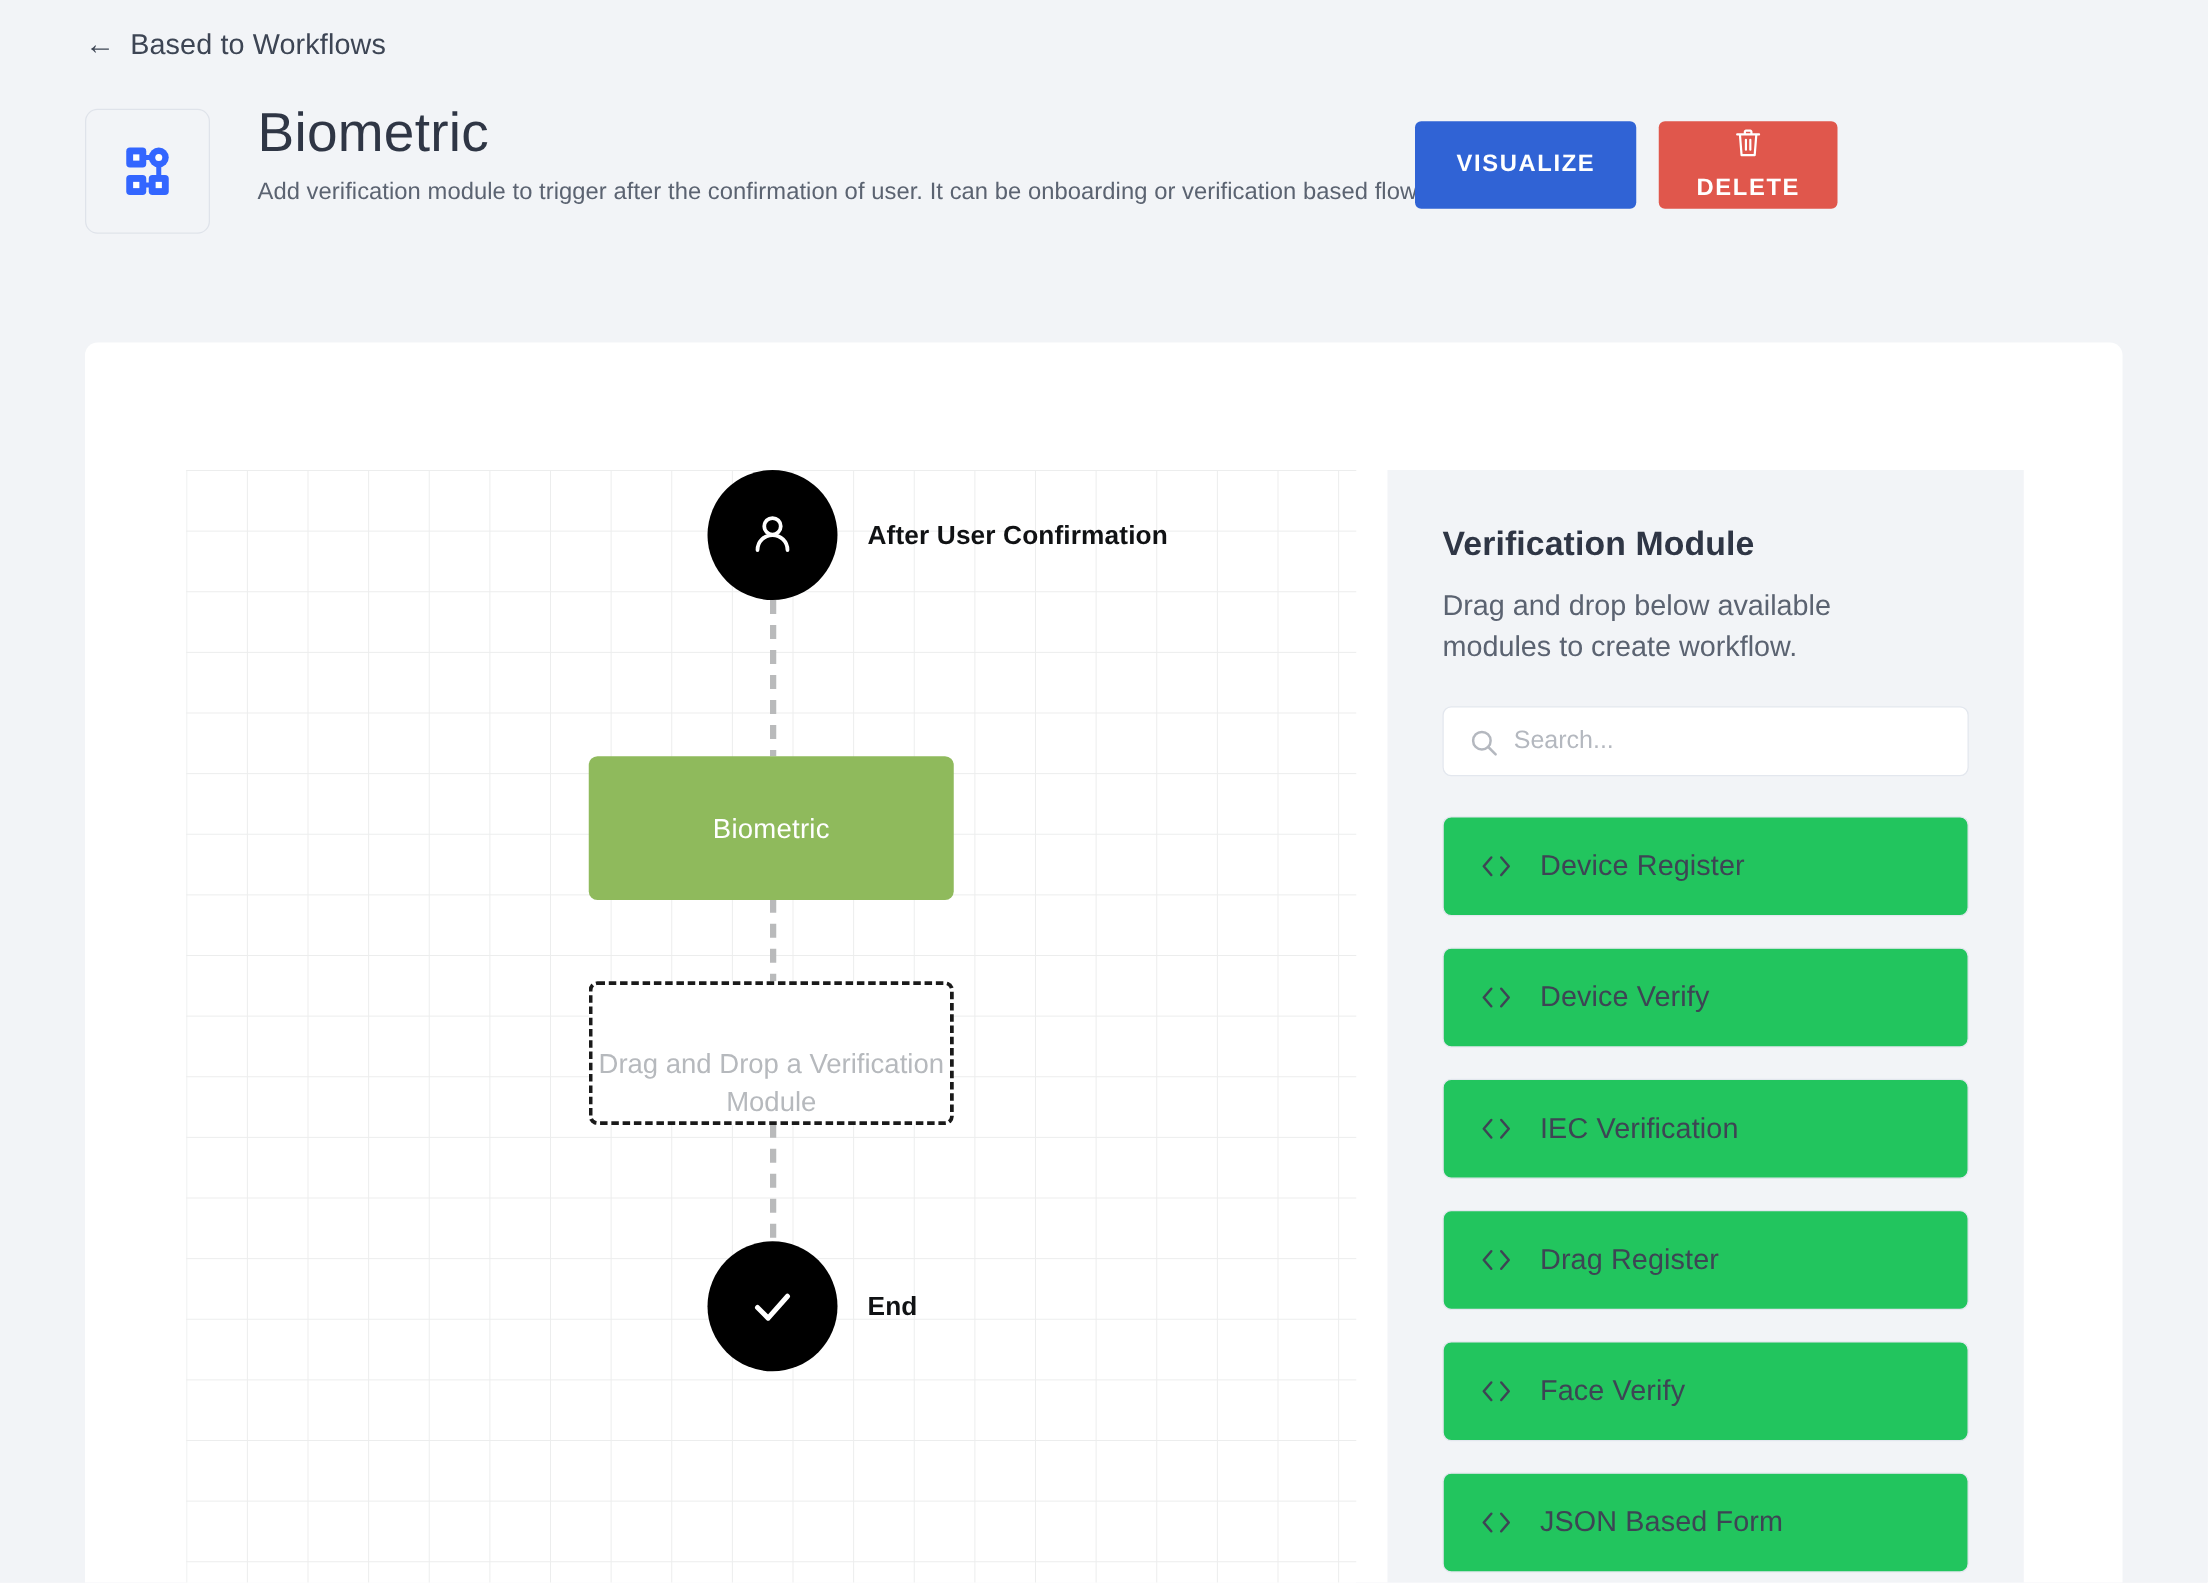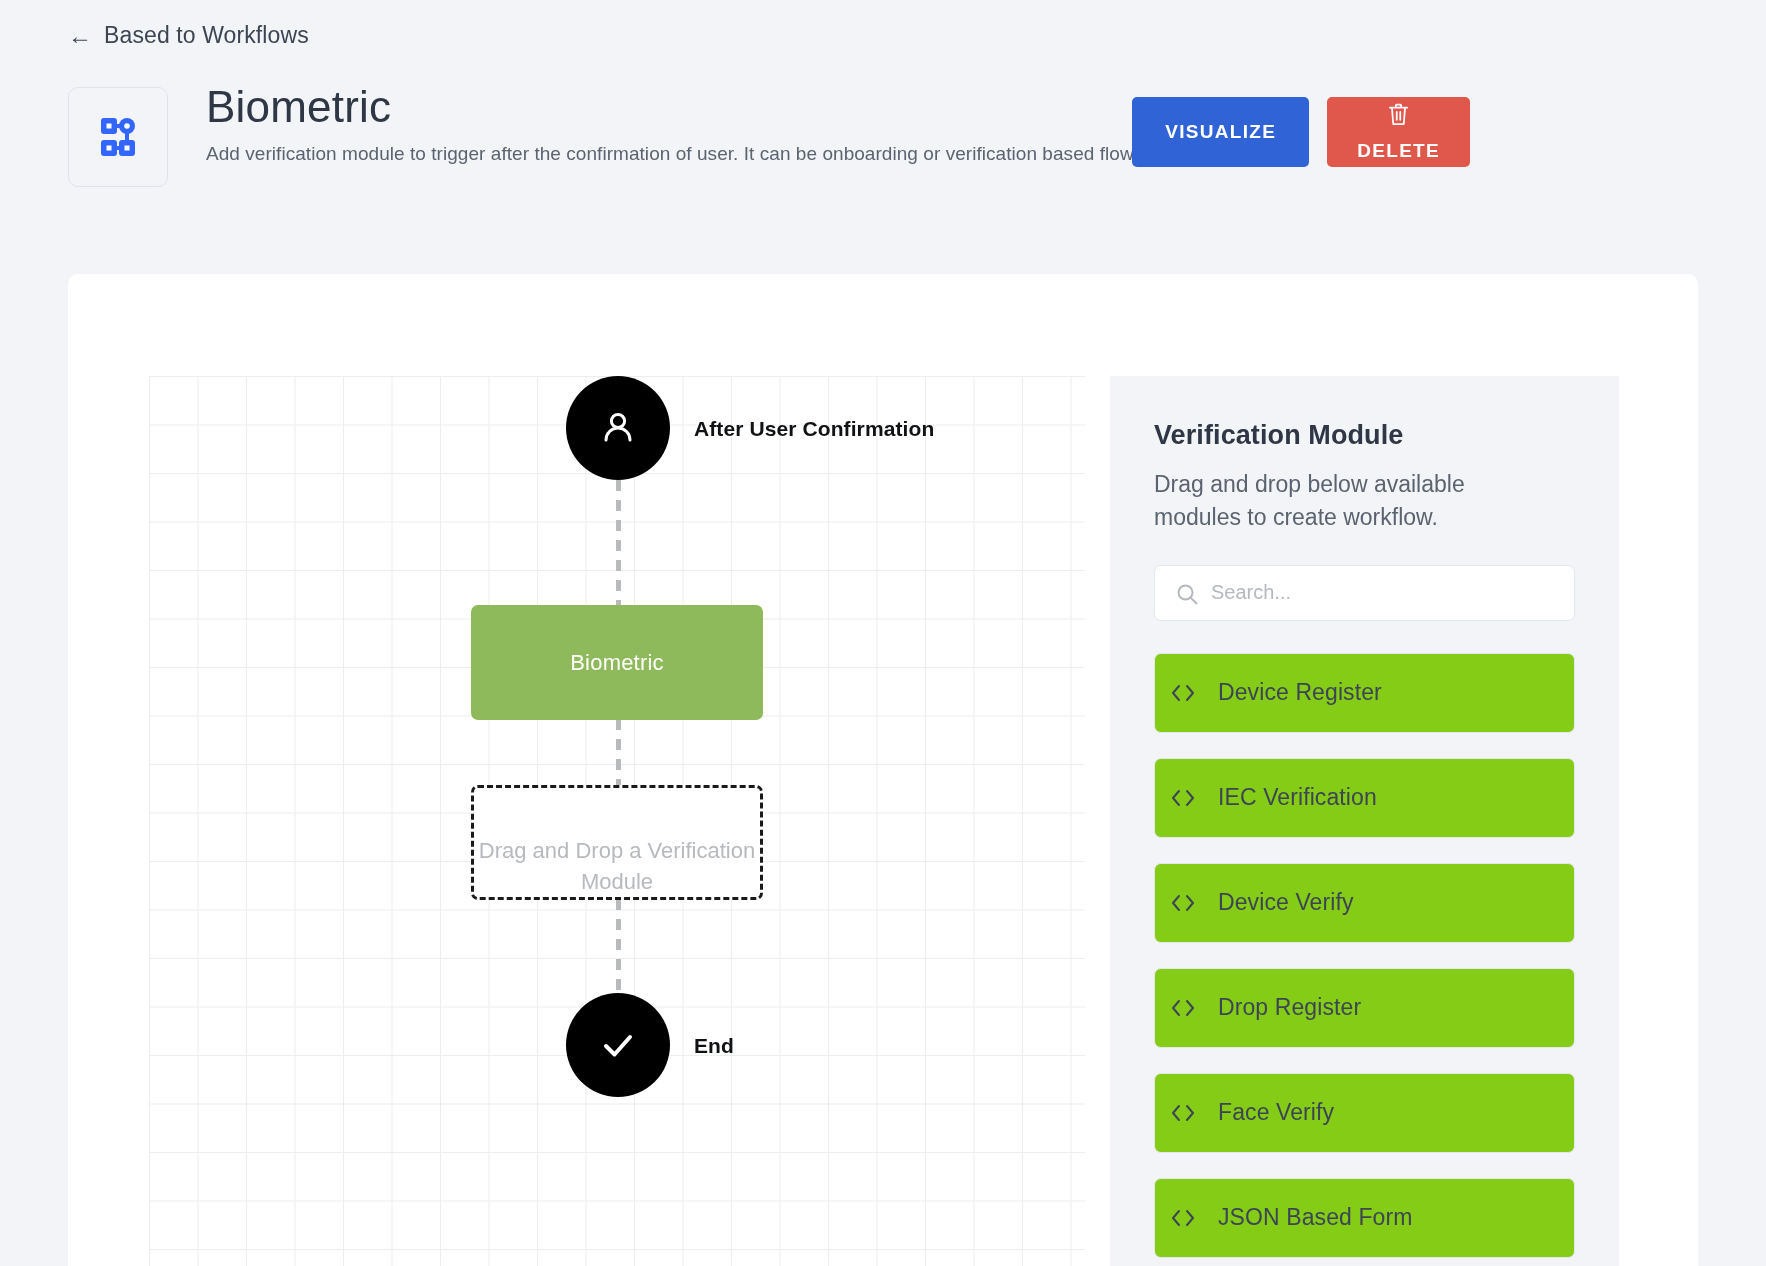--- a/index.html
+++ b/index.html
@@ -137,23 +137,23 @@
     border: none; outline: none; background: transparent;
     font-family: "Liberation Sans", sans-serif;
     font-size: 20px; color: #3d4554;
     padding: 0 18px 0 56px; width: 100%; height: 100%;
   }
   .search-input::placeholder { color: #b4b8bf; }
 
   .module-list { margin-top: 32px; }
   .module-card {
     height: 80px; margin-bottom: 25px;
-    background: #84cc16; border: 1px solid #e3e7ee; border-radius: 7px;
+    background: #22c55e; border: 1px solid #e3e7ee; border-radius: 7px;
     display: flex; align-items: center; gap: 22px;
-    padding: 0 15px; cursor: grab;
+    padding: 0 29px; cursor: grab;
   }
   .code-icon { display: block; flex: 0 0 auto; }
   .module-name { font-size: 23px; color: #3d4554; letter-spacing: .1px; }
 </style>
 </head>
 <body>
 
 <div class="page">
 
   <div class="back-link">
@@ -246,35 +246,35 @@
             <path d="M9 3 L3 10 L9 17" stroke="#3d4554" stroke-width="2" fill="none" stroke-linecap="round" stroke-linejoin="round"></path>
             <path d="M17 3 L23 10 L17 17" stroke="#3d4554" stroke-width="2" fill="none" stroke-linecap="round" stroke-linejoin="round"></path>
           </svg>
           <span class="module-name">Device Register</span>
         </div>
         <div class="module-card">
           <svg class="code-icon" width="26" height="20" viewBox="0 0 26 20" aria-hidden="true">
             <path d="M9 3 L3 10 L9 17" stroke="#3d4554" stroke-width="2" fill="none" stroke-linecap="round" stroke-linejoin="round"></path>
             <path d="M17 3 L23 10 L17 17" stroke="#3d4554" stroke-width="2" fill="none" stroke-linecap="round" stroke-linejoin="round"></path>
           </svg>
+          <span class="module-name">Device Verify</span>
+        </div>
+        <div class="module-card">
+          <svg class="code-icon" width="26" height="20" viewBox="0 0 26 20" aria-hidden="true">
+            <path d="M9 3 L3 10 L9 17" stroke="#3d4554" stroke-width="2" fill="none" stroke-linecap="round" stroke-linejoin="round"></path>
+            <path d="M17 3 L23 10 L17 17" stroke="#3d4554" stroke-width="2" fill="none" stroke-linecap="round" stroke-linejoin="round"></path>
+          </svg>
           <span class="module-name">IEC Verification</span>
         </div>
         <div class="module-card">
           <svg class="code-icon" width="26" height="20" viewBox="0 0 26 20" aria-hidden="true">
             <path d="M9 3 L3 10 L9 17" stroke="#3d4554" stroke-width="2" fill="none" stroke-linecap="round" stroke-linejoin="round"></path>
             <path d="M17 3 L23 10 L17 17" stroke="#3d4554" stroke-width="2" fill="none" stroke-linecap="round" stroke-linejoin="round"></path>
           </svg>
-          <span class="module-name">Device Verify</span>
-        </div>
-        <div class="module-card">
-          <svg class="code-icon" width="26" height="20" viewBox="0 0 26 20" aria-hidden="true">
-            <path d="M9 3 L3 10 L9 17" stroke="#3d4554" stroke-width="2" fill="none" stroke-linecap="round" stroke-linejoin="round"></path>
-            <path d="M17 3 L23 10 L17 17" stroke="#3d4554" stroke-width="2" fill="none" stroke-linecap="round" stroke-linejoin="round"></path>
-          </svg>
-          <span class="module-name">Drop Register</span>
+          <span class="module-name">Drag Register</span>
         </div>
         <div class="module-card">
           <svg class="code-icon" width="26" height="20" viewBox="0 0 26 20" aria-hidden="true">
             <path d="M9 3 L3 10 L9 17" stroke="#3d4554" stroke-width="2" fill="none" stroke-linecap="round" stroke-linejoin="round"></path>
             <path d="M17 3 L23 10 L17 17" stroke="#3d4554" stroke-width="2" fill="none" stroke-linecap="round" stroke-linejoin="round"></path>
           </svg>
           <span class="module-name">Face Verify</span>
         </div>
         <div class="module-card">
           <svg class="code-icon" width="26" height="20" viewBox="0 0 26 20" aria-hidden="true">

